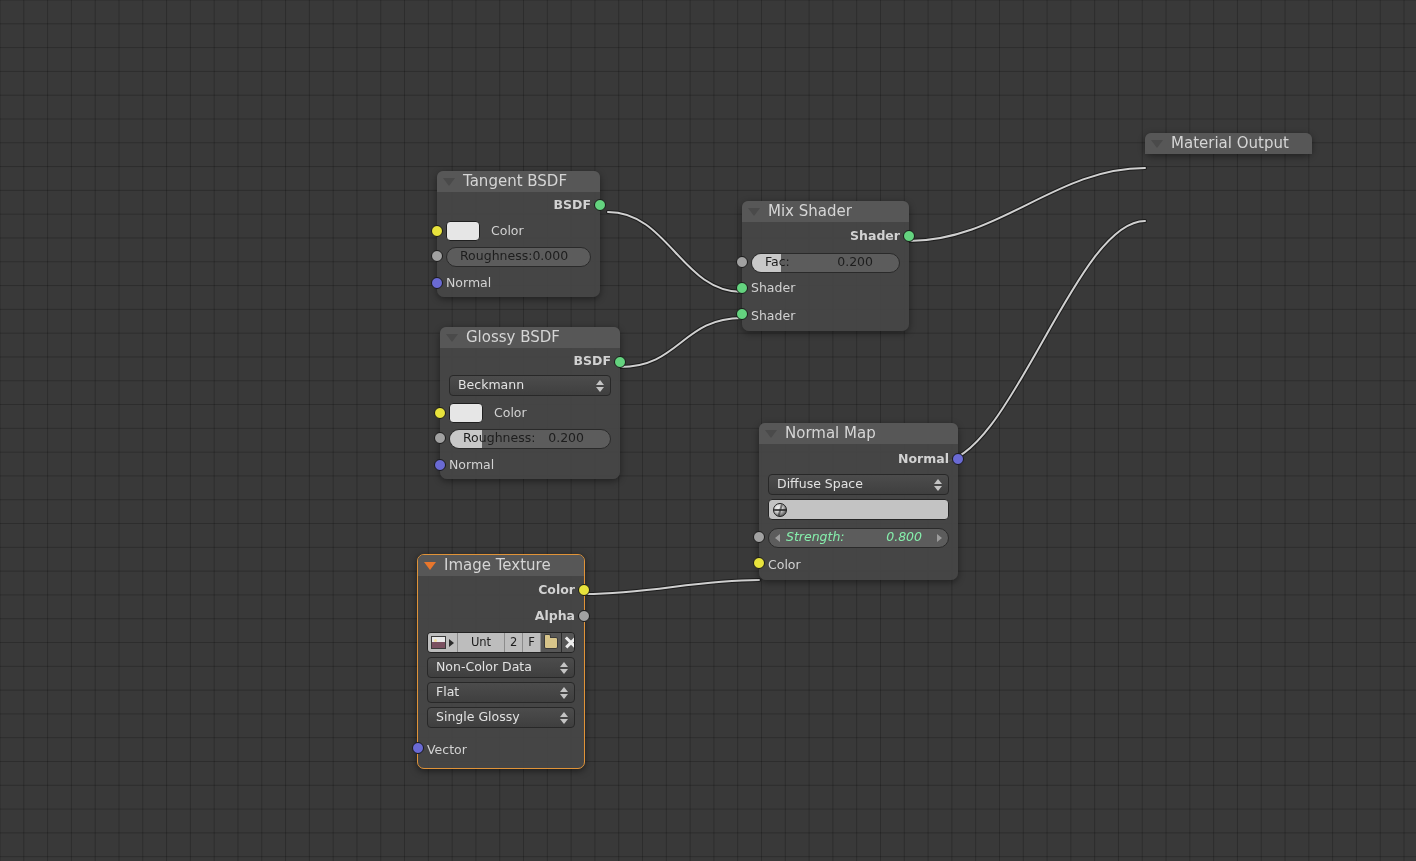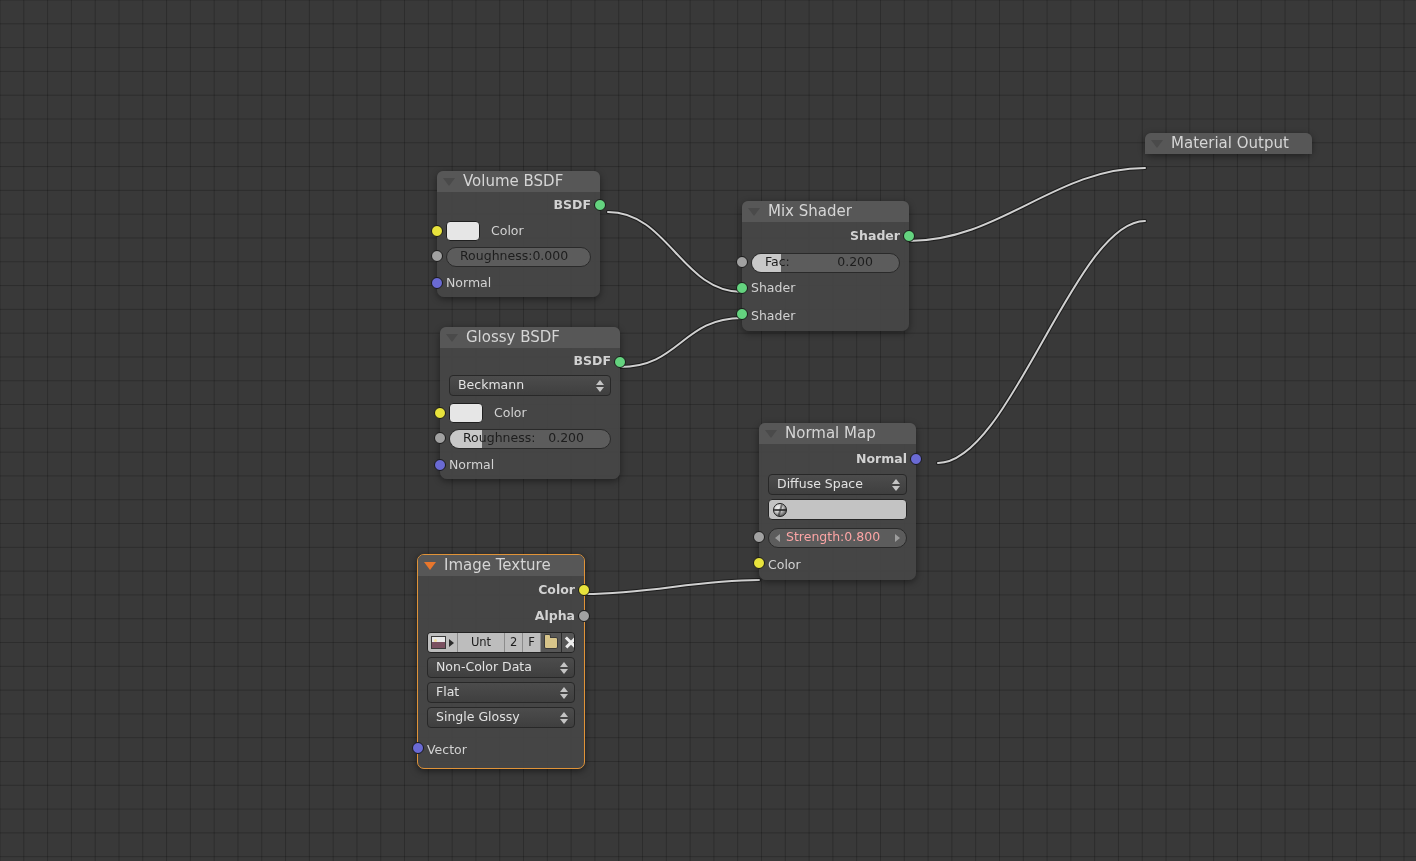--- a/index.html
+++ b/index.html
@@ -127,21 +127,21 @@
   }
   .slider .lbl, .slider .val {
     position: relative;
     z-index: 2;
     font-size: 12.5px;
     color: #1d1d1d;
     line-height: 1;
   }
   .slider .lbl { margin-left: 13px; }
   .slider .val { margin-left: auto; margin-right: 26px; }
-  .slider.dark .lbl, .slider.dark .val { color: #fca5a5; }
+  .slider.dark .lbl, .slider.dark .val { color: #86efac; font-style: italic; }
 
   .slider.arrows .arr {
     position: absolute;
     z-index: 3;
     top: 50%;
     transform: translateY(-50%);
     width: 0; height: 0;
     border-top: 4px solid transparent;
     border-bottom: 4px solid transparent;
   }
@@ -345,21 +345,21 @@
       <path d="M620,367 C680,367 682,318 742,318"></path>
       <path d="M909,241 C1000,241 1055,168 1145,168"></path>
       <path d="M938,463 C1010,463 1075,221 1145,221"></path>
       <path d="M585,594 C650,594 695,580 759,580"></path>
     </g>
   </svg>
 
   <div class="node" style="left:437px; top:171px; width:163px;">
     <div class="node-header">
       <span class="tri"></span>
-      <span class="node-title">Volume BSDF</span>
+      <span class="node-title">Tangent BSDF</span>
     </div>
     <div class="node-body">
 
       <div class="row out">
         <span class="socket out s-shader" style="top:7px;"></span>
         <span class="row-label">BSDF</span>
       </div>
 
       <div class="row">
         <span class="socket in s-color" style="top:7px;"></span>
@@ -463,21 +463,21 @@
     </div>
   </div>
 
   <div class="node" style="left:1145px; top:133px; width:167px;">
     <div class="node-header">
       <span class="tri"></span>
       <span class="node-title">Material Output</span>
     </div>
   </div>
 
-  <div class="node" style="left:759px; top:423px; width:157px;">
+  <div class="node" style="left:759px; top:423px; width:199px;">
     <div class="node-header">
       <span class="tri"></span>
       <span class="node-title">Normal Map</span>
     </div>
     <div class="node-body">
 
       <div class="row out" style="height:30px;">
         <span class="socket out s-vector" style="top:9px;"></span>
         <span class="row-label">Normal</span>
       </div>

